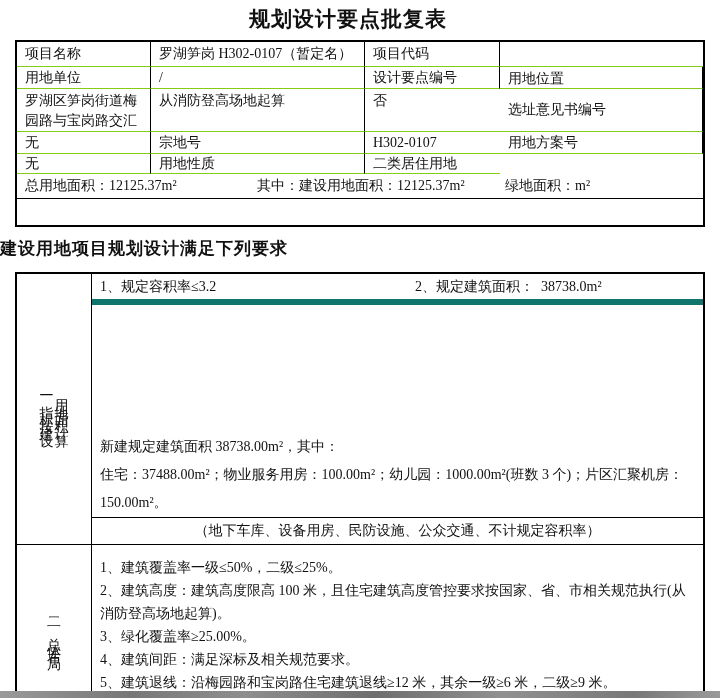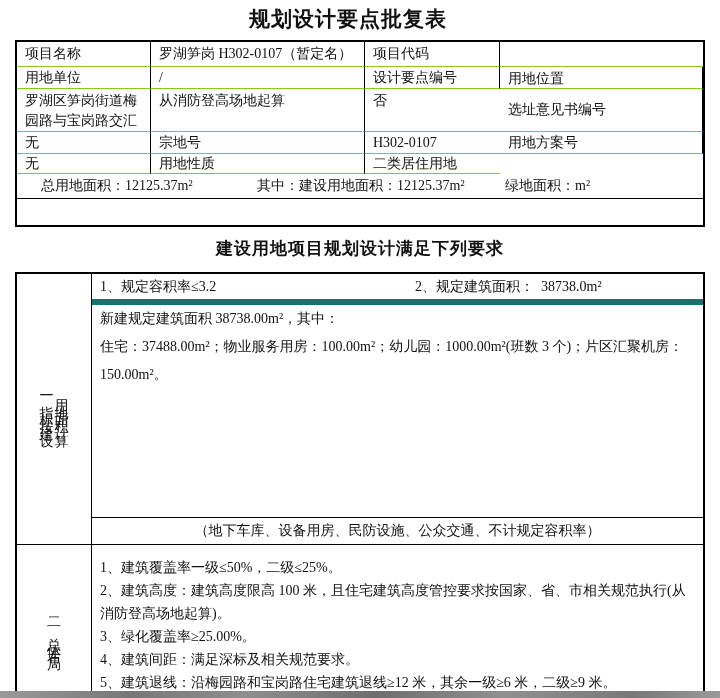--- a/index.html
+++ b/index.html
@@ -5,21 +5,21 @@
   html,body{margin:0;padding:0;background:#fff;}
   .page{
     position:relative;width:720px;height:698px;overflow:hidden;background:#ffffff;
     font-family:"Liberation Serif","DejaVu Serif",serif;color:#111;
   }
   .doc-title{
     position:absolute;top:5px;left:0;width:696px;text-align:center;
     font-size:21px;font-weight:bold;letter-spacing:1px;margin:0;
   }
   .sec-title{
-    position:absolute;top:237px;left:0;width:720px;text-align:center;
+    position:absolute;top:237px;left:0;width:720px;
     font-size:17px;font-weight:bold;letter-spacing:1px;margin:0;
   }
   
   .t1{
     position:absolute;left:15px;top:40px;width:690px;
     border:2px solid #000;box-sizing:border-box;
     display:grid;
     grid-template-columns:134px 214px 135px 1fr;
     grid-template-rows:25px 22px 43px 22px 20px 25px 26px;
   }
@@ -29,21 +29,21 @@
     white-space:pre-wrap;overflow:hidden;
   }
   .t1 .cell.last{border-right:none;}
   .t1 .cell.top{align-items:flex-start;padding-top:2px;}
   .t1 .area{
     grid-column:1 / -1;position:relative;border-bottom:1px solid #000;
     font-size:14px;box-sizing:border-box;
   }
   .t1 .area.lastrow{border-bottom:none;}
   .t1 .area span{position:absolute;top:50%;transform:translateY(-50%);white-space:pre;}
-  .pos-a{left:24px;} .pos-b{left:240px;} .pos-c{left:488px;} .pos-d{left:286px;}
+  .pos-a{left:8px;} .pos-b{left:240px;} .pos-c{left:488px;} .pos-d{left:286px;}
   
   .t2{
     position:absolute;left:15px;top:272px;width:690px;height:426px;
     border:2px solid #000;border-bottom:none;box-sizing:border-box;
     display:grid;grid-template-columns:75px 1fr;grid-template-rows:31px 213px 27px 1fr;
     font-size:14px;
   }
   .t2 .lbl{
     grid-column:1;border-right:1px solid #000;border-bottom:1px solid #000;
     box-sizing:border-box;display:flex;justify-content:center;align-items:center;
@@ -57,21 +57,21 @@
   }
   .lbl2-inner{display:flex;flex-direction:column;align-items:center;}
   .lbl2-inner .vtext + .vtext{margin-top:13px;}
   .t2 .rowA{
     grid-column:2;grid-row:1;position:relative;border-bottom:6px solid #0f766e;box-sizing:border-box;
   }
   .t2 .rowA span{position:absolute;top:50%;transform:translateY(-50%);white-space:pre;}
   .rowA-b{left:323px;}
   .t2 .rowB{
     grid-column:2;grid-row:2;border-bottom:1px solid #000;box-sizing:border-box;
-    display:flex;flex-direction:column;justify-content:flex-start;
+    display:flex;flex-direction:column;justify-content:flex-end;
     padding:0 10px 0 8px;line-height:28px;white-space:pre-wrap;
   }
   .t2 .rowC{
     grid-column:2;grid-row:3;border-bottom:1px solid #000;box-sizing:border-box;
     display:flex;align-items:center;justify-content:center;white-space:pre;
   }
   .t2 .rowD{
     grid-column:2;grid-row:4;box-sizing:border-box;
     padding:11px 10px 0 8px;line-height:23px;
   }

